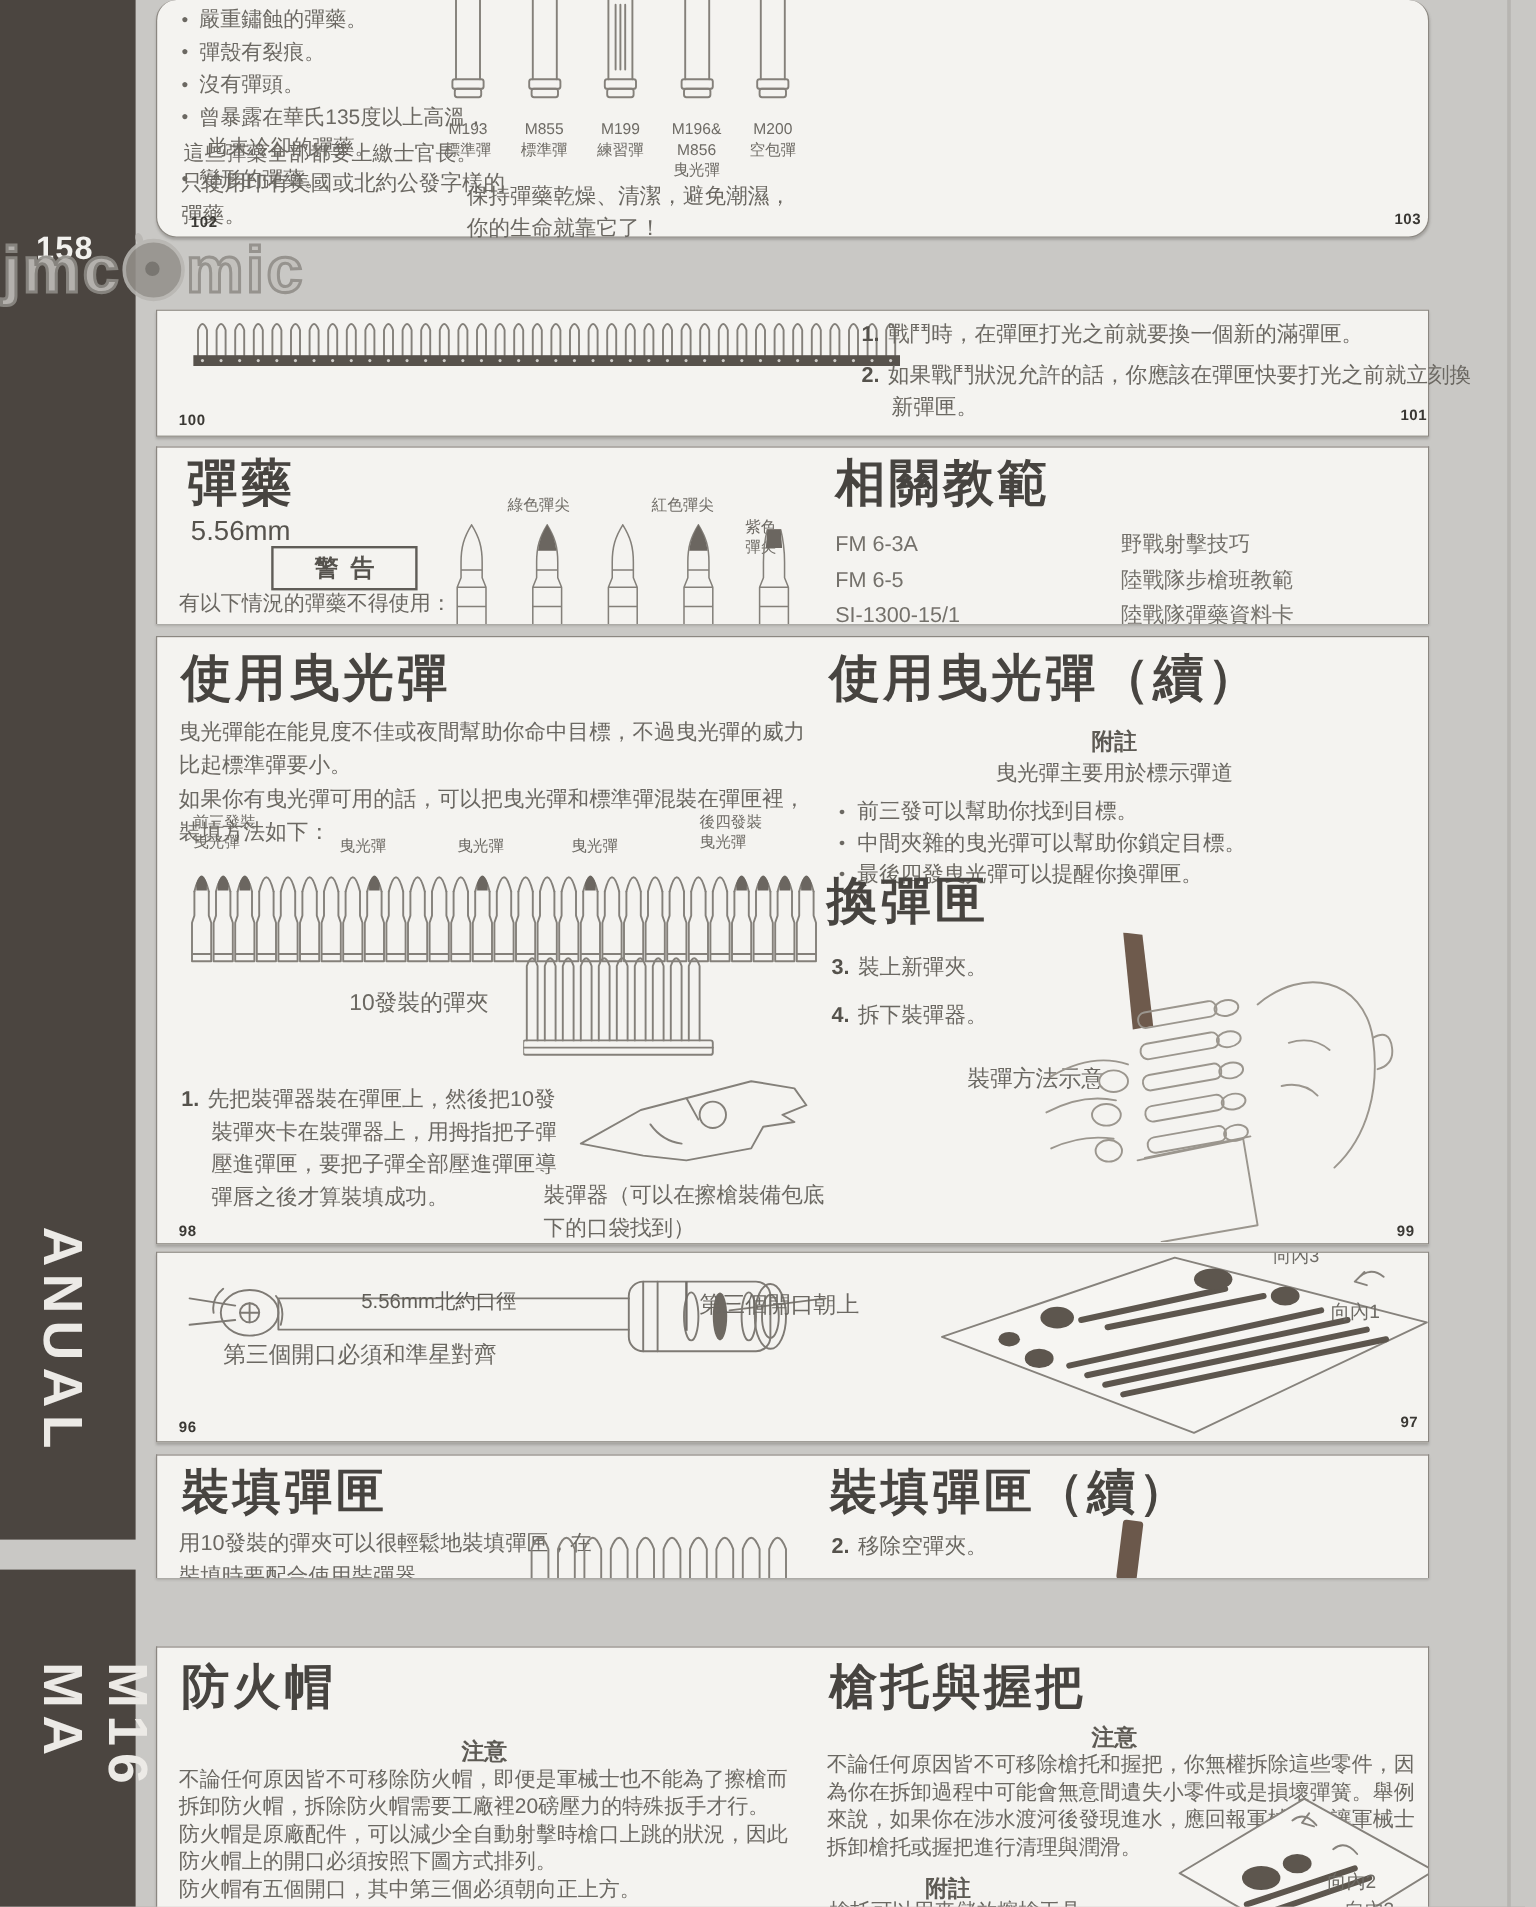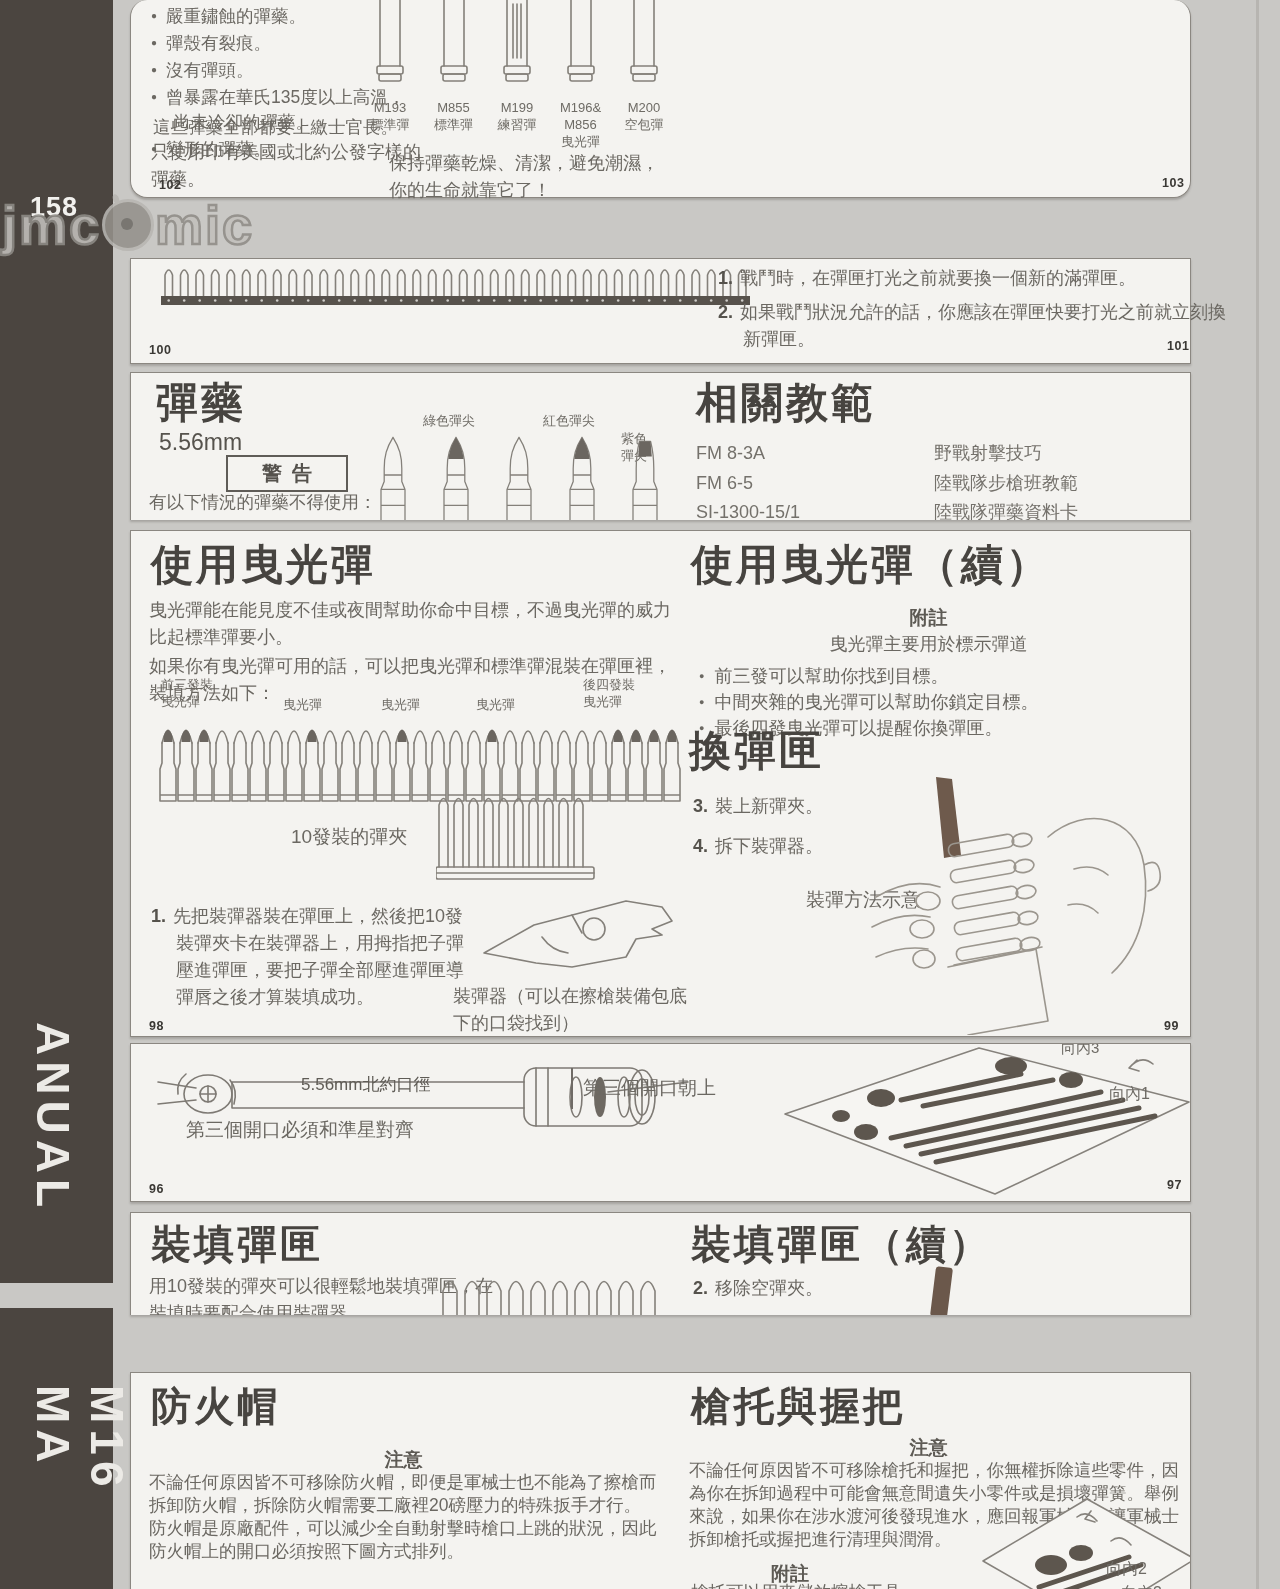--- a/index.html
+++ b/index.html
@@ -239,21 +239,21 @@
           <path d="M22,3 C16,13 13.5,21 12.5,30 L31.5,30 C30.5,21 28,13 22,3 Z" fill="#6b6660" stroke="none"></path>
         </svg>
         <svg width="44" height="120" viewBox="0 0 44 150" class="sketch">
           <path d="M15,8 L29,8 M15,8 C12,20 11,30 11,42 L11,58 M29,8 C32,20 33,30 33,42 L33,58 M11,58 L7,68 M33,58 L37,68 M7,68 V150 M37,68 V150 M7,68 H37 M7,88 H37"></path>
           <path d="M15,8 L29,8 L30.5,27 L13.5,27 Z" fill="#6b6660" stroke="none"></path>
         </svg>
       </div>
 
     <div class="h1 abs" style="left:565px;top:8px;">相關教範</div>
     <div class="abs" style="left:565px;top:70px;width:480px;">
-        <div class="refrow"><span class="code">FM 8-3A</span><span class="title">野戰射擊技巧</span></div>
+        <div class="refrow"><span class="code">FM 6-3A</span><span class="title">野戰射擊技巧</span></div>
         <div class="refrow"><span class="code">FM 6-5</span><span class="title">陸戰隊步槍班教範</span></div>
         <div class="refrow"><span class="code">SI-1300-15/1</span><span class="title">陸戰隊彈藥資料卡</span></div>
       </div>
   </div>
 
   <div class="panel" style="top:530px;height:505px;">
     <div class="h1 abs" style="left:20px;top:12px;">使用曳光彈</div>
     <div class="t abs" style="left:18px;top:66px;width:522px;">曳光彈能在能見度不佳或夜間幫助你命中目標，不過曳光彈的威力比起標準彈要小。</div>
     <div class="t abs" style="left:18px;top:122px;width:522px;">如果你有曳光彈可用的話，可以把曳光彈和標準彈混裝在彈匣裡，裝填方法如下：</div>
 
@@ -472,20 +472,21 @@
     </div>
     <div class="rod abs" style="left:802px;top:54px;width:17px;height:50px;transform:rotate(7deg);"></div>
   </div>
 
   <div class="panel" style="top:1372px;height:217px;overflow:hidden;border-bottom:none;">
     <div class="h1 abs" style="left:20px;top:12px;font-size:40px;">防火帽</div>
     <div class="caut abs" style="left:0;top:74px;width:545px;">注意</div>
     <div class="t abs" style="left:18px;top:98px;width:524px;font-size:17.5px;line-height:1.32;">
       <div>不論任何原因皆不可移除防火帽，即便是軍械士也不能為了擦槍而拆卸防火帽，拆除防火帽需要工廠裡20磅壓力的特殊扳手才行。</div>
       <div>防火帽是原廠配件，可以減少全自動射擊時槍口上跳的狀況，因此防火帽上的開口必須按照下圖方式排列。</div>
+      <div>防火帽有五個開口，其中第三個必須朝向正上方。</div>
     </div>
 
     <div class="h1 abs" style="left:560px;top:12px;font-size:40px;">槍托與握把</div>
     <div class="caut abs" style="left:560px;top:62px;width:475px;">注意</div>
     <div class="t abs" style="left:558px;top:86px;width:505px;font-size:17.5px;line-height:1.32;">不論任何原因皆不可移除槍托和握把，你無權拆除這些零件，因為你在拆卸過程中可能會無意間遺失小零件或是損壞彈簧。舉例來說，如果你在涉水渡河後發現進水，應回報軍械士，讓軍械士拆卸槍托或握把進行清理與潤滑。</div>
     <div class="caut abs" style="left:640px;top:188px;">附註</div>
     <div class="t abs" style="left:560px;top:206px;font-size:17.5px;">槍托可以用來儲放擦槍工具。</div>
     <svg class="sketch abs" style="left:848px;top:122px;stroke:#86827c;" width="220" height="130" viewBox="0 0 220 130">
       <polygon points="108,4 216,64 112,128 4,66" fill="#f6f5f2"></polygon>
       <g fill="#5d564e" stroke="none">

